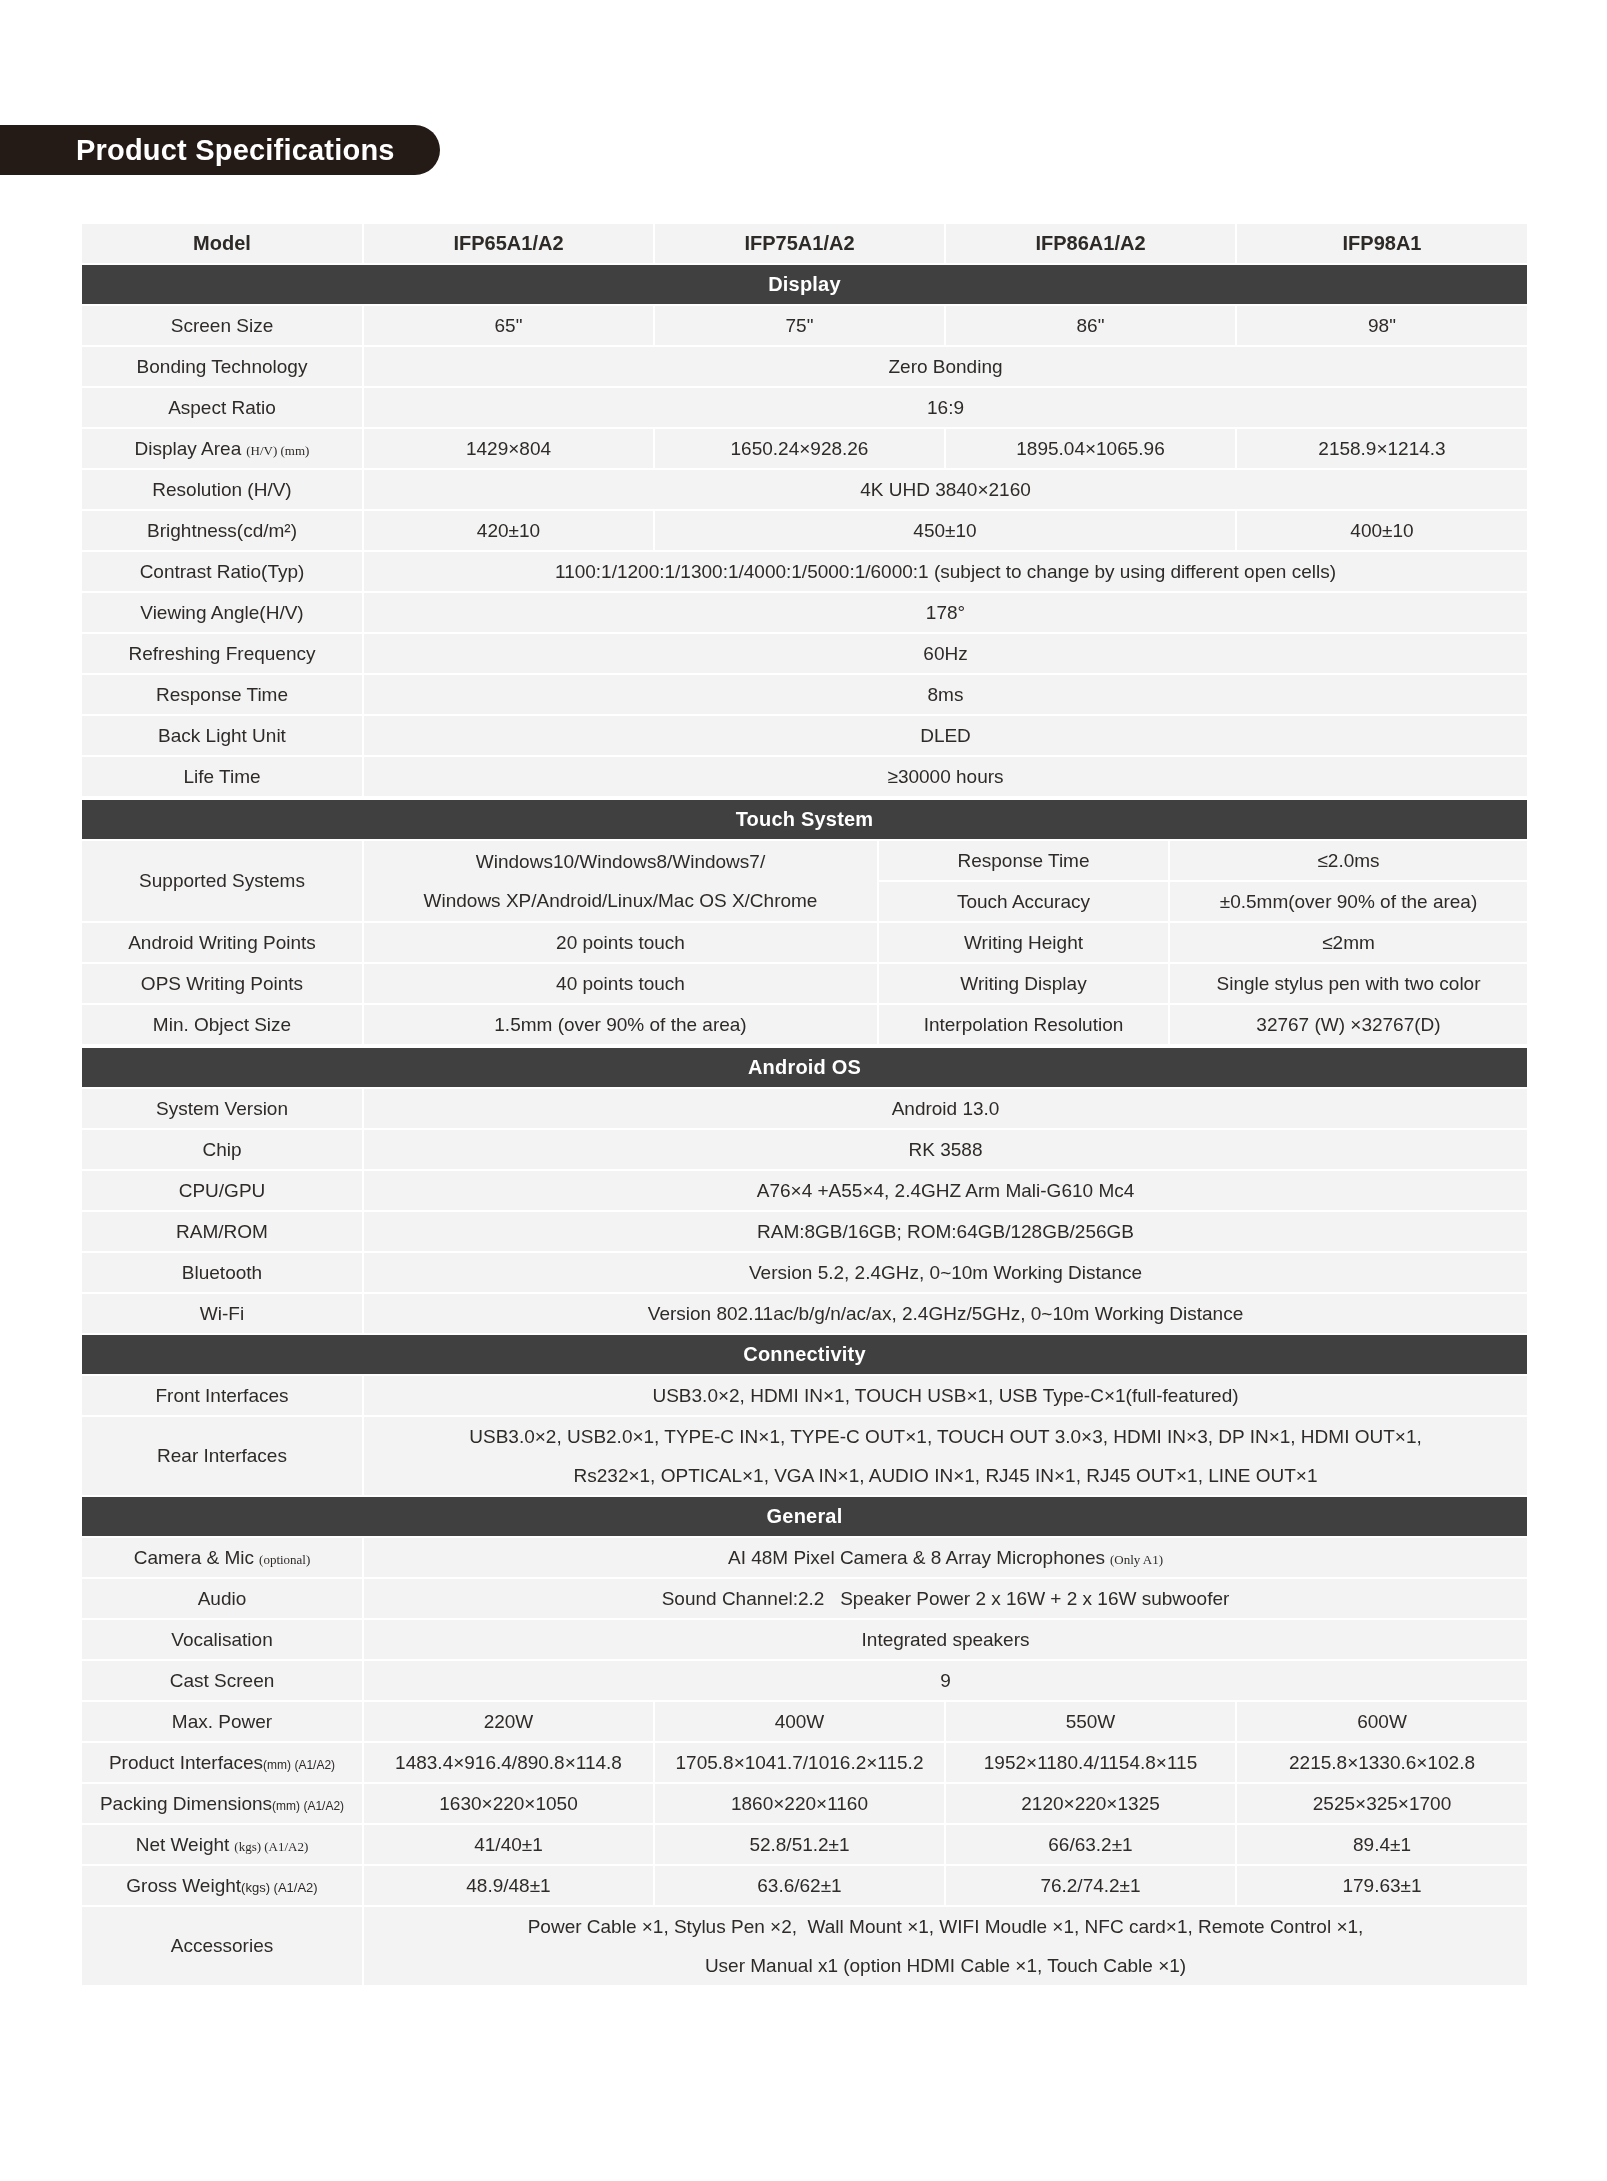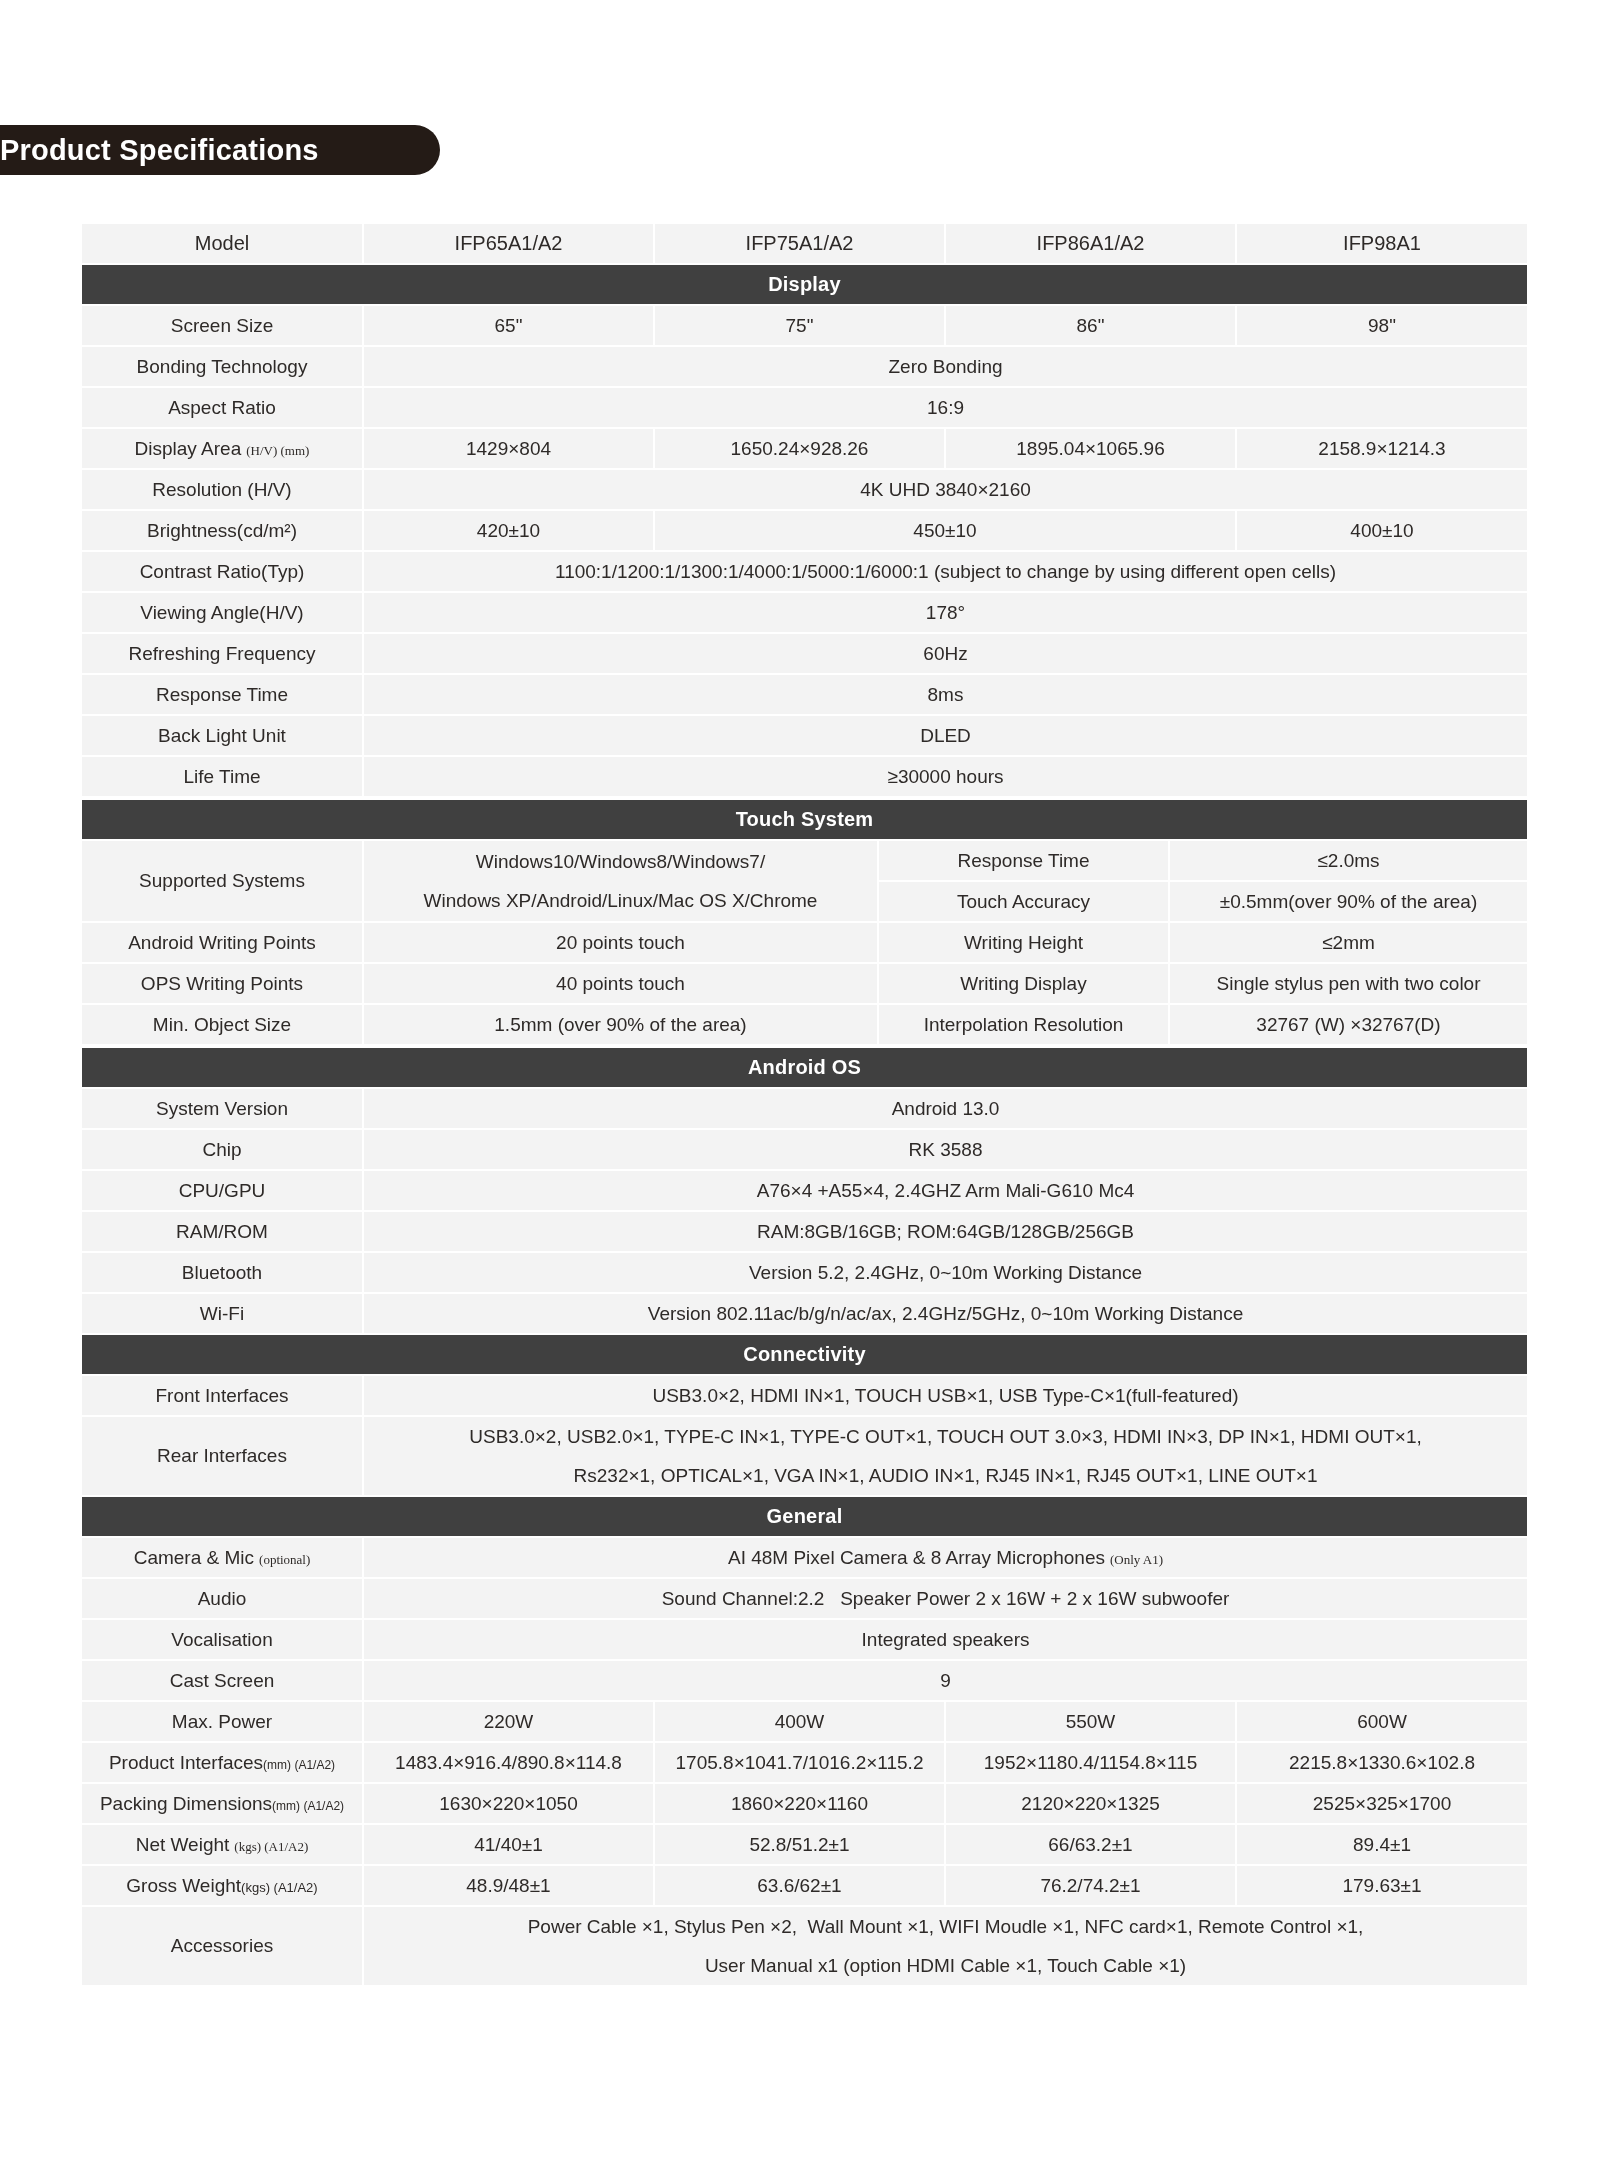--- a/index.html
+++ b/index.html
@@ -10,21 +10,21 @@
     color: #2e2a28;
     position: relative;
   }
   
   .banner {
     position: absolute; left: 0; top: 125px;
     width: 440px; height: 50px;
     background: #241b16;
     border-radius: 0 25px 25px 0;
     display: flex; align-items: center;
-    box-sizing: border-box; 
+    box-sizing: border-box; padding-left: 76px;
   }
   .banner .banner-text {
     color: #ffffff; font-weight: bold; font-size: 29px;
     letter-spacing: 0.2px; white-space: nowrap;
   }
   
   .spec-wrap { position: absolute; left: 80px; top: 222px; width: 1447px; }
   table.spec {
     border-collapse: collapse; table-layout: fixed;
     width: 1447px;
@@ -33,21 +33,21 @@
     background: #f3f3f3;
     border: 2px solid #ffffff;
     text-align: center;
     font-size: 19px;
     padding: 0;
     overflow: hidden;
     white-space: nowrap;
   }
   table.spec tr { height: 41px; }
   tr.head-row { height: 37px; }
-  tr.head-row td { font-weight: normal; font-size: 20px; }
+  tr.head-row td { font-weight: bold; font-size: 20px; }
   tr.bar-row { height: 42px; }
   tr.bar-row td {
     background: #404040; color: #ffffff;
     font-weight: bold; font-size: 20px;
     letter-spacing: 0.2px;
   }
   td.lab { text-align: left; padding-left: 11px; }
   td.lab2 { text-align: left; padding-left: 27px; }
   .sub { font-size: 13px; }
   .gap { margin-left: 5px; font-family: Liberation Serif, serif; }

